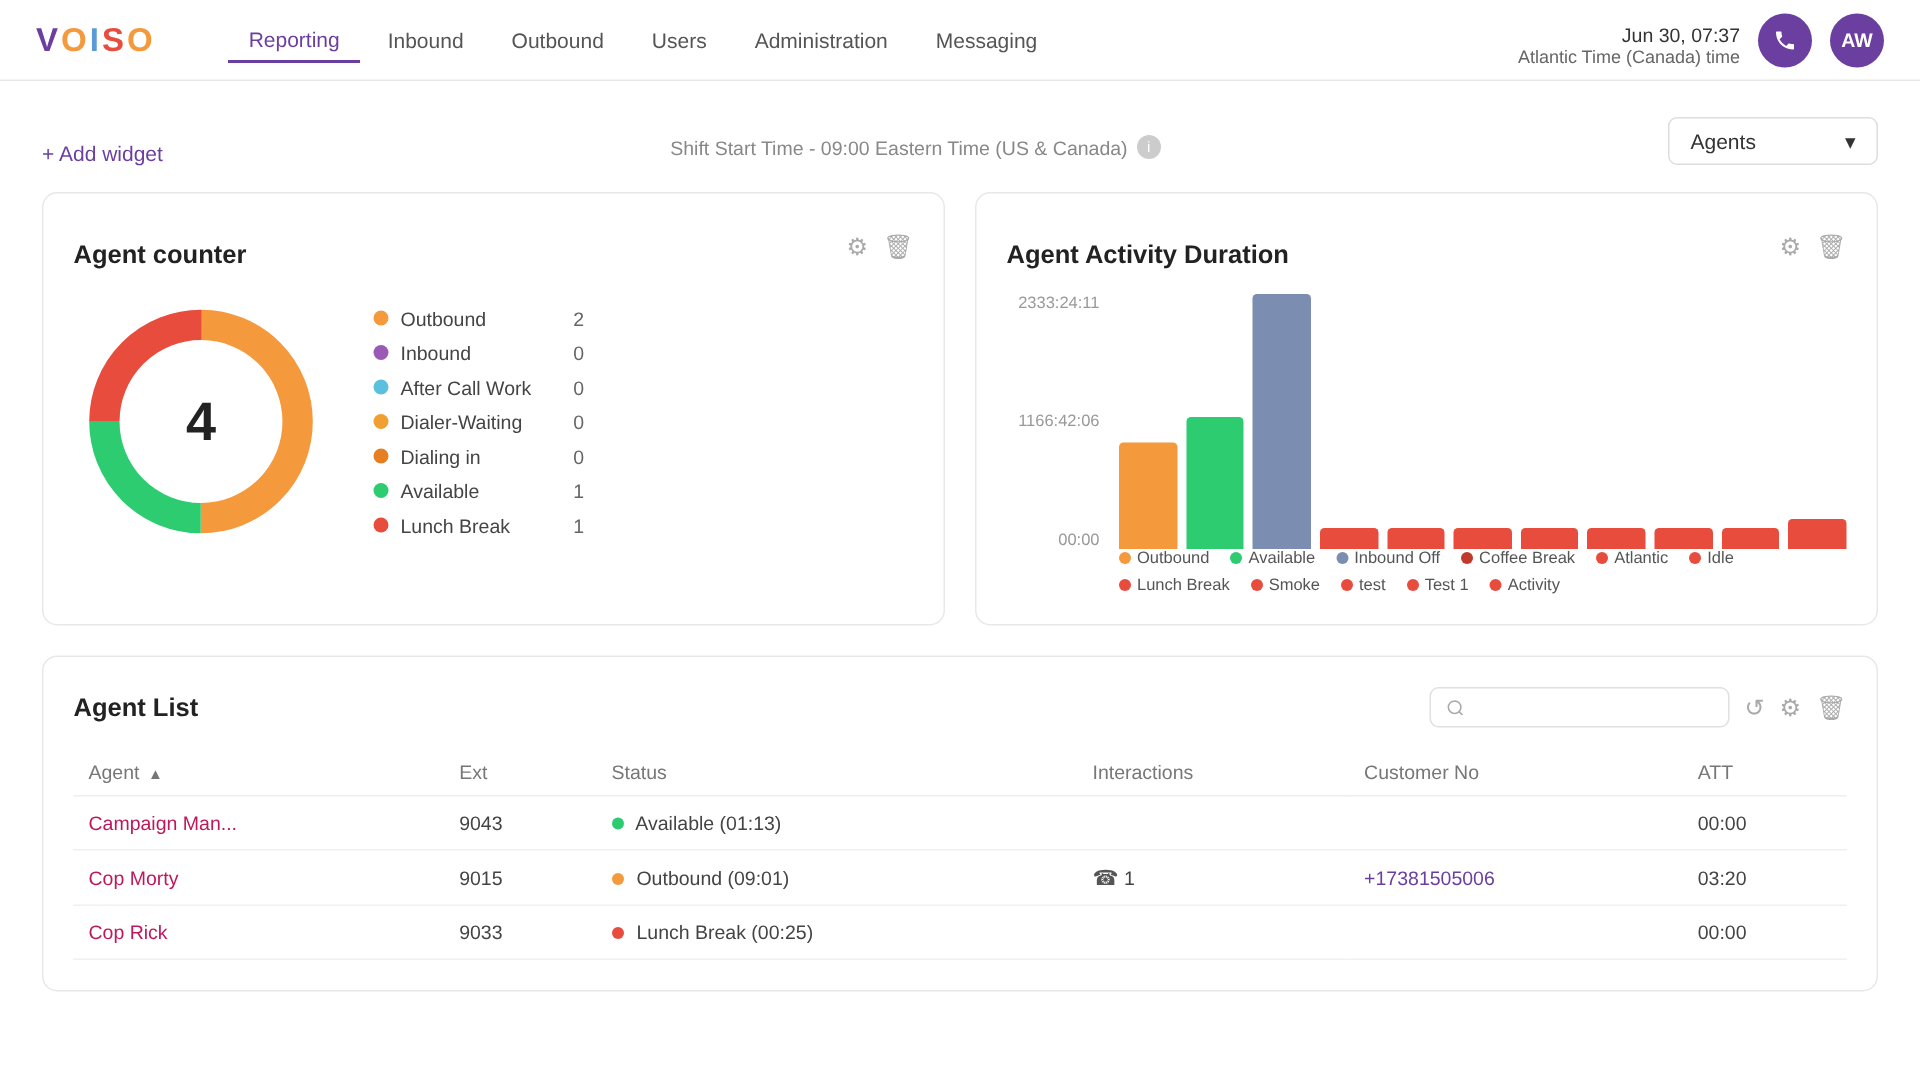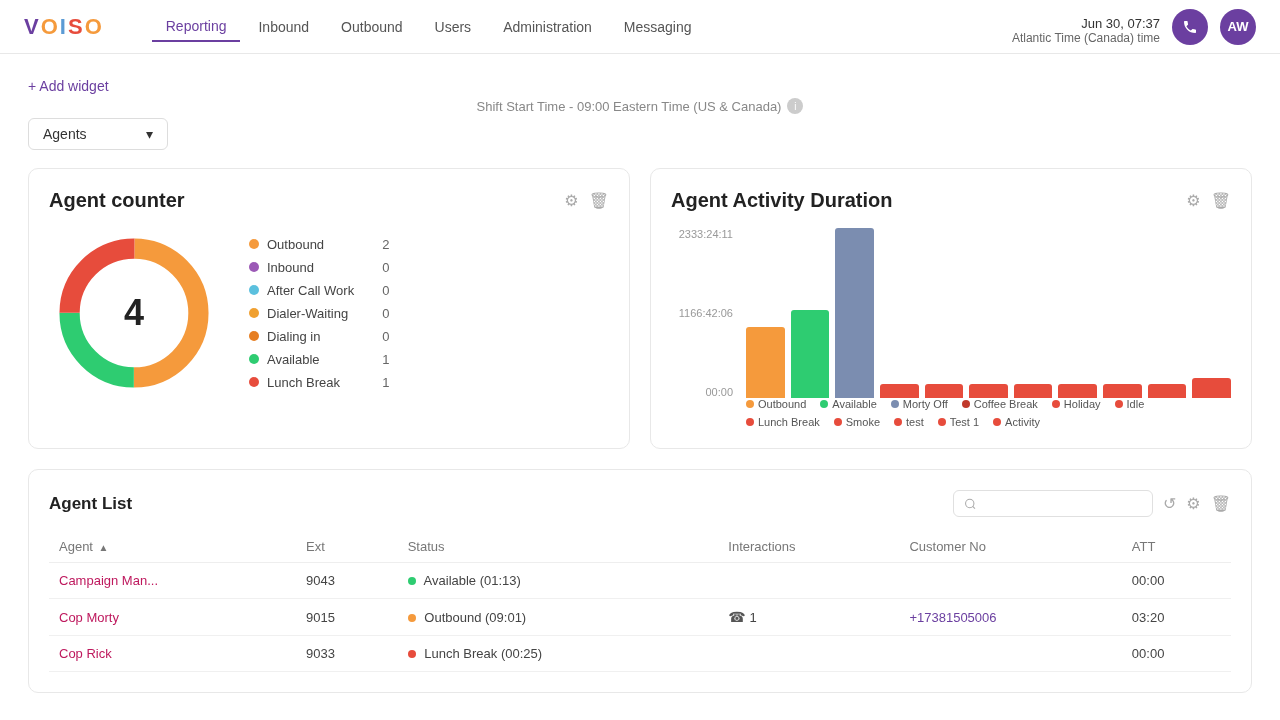--- a/index.html
+++ b/index.html
@@ -18,33 +18,33 @@
     .nav-call-btn { background: #6b3fa0; color: #fff; }
     .nav-avatar { background: #6b3fa0; color: #fff; font-weight: 600; font-size: 13px; }
 
     
     .main { padding: 24px 28px; }
     .page-header { display: flex; align-items: center; justify-content: space-between; margin-bottom: 20px; }
     .page-title { font-size: 20px; font-weight: 600; color: #222; }
     .grid-icon { color: #999; font-size: 20px; cursor: pointer; }
 
     
-    .toolbar { display: flex; align-items: flex-start; margin-bottom: 18px; flex-direction: column; }
+    .toolbar { display: flex; align-items: flex-end; margin-bottom: 18px; }
     .add-widget { color: #6b3fa0; font-size: 14px; cursor: pointer; }
     .shift-info { margin: 4px auto; display: flex; align-items: center; gap: 6px; color: #888; font-size: 13px; }
     .info-circle { width: 16px; height: 16px; border-radius: 50%; background: #ccc; color: #fff; font-size: 10px; display: inline-flex; align-items: center; justify-content: center; cursor: pointer; }
     .agents-dropdown { display: flex; align-items: center; gap: 8px; border: 1px solid #ddd; border-radius: 6px; padding: 7px 14px; cursor: pointer; font-size: 14px; color: #333; min-width: 140px; justify-content: space-between; }
 
     
     .widgets-row { display: grid; grid-template-columns: 1fr 1fr; gap: 20px; margin-bottom: 20px; }
 
     
     .widget-card { border: 1px solid #e8e8e8; border-radius: 10px; padding: 20px; background: #fff; }
     .widget-header { display: flex; align-items: center; justify-content: space-between; margin-bottom: 16px; }
-    .widget-title { font-size: 20px; font-weight: 600; color: #222; }
+    .widget-title { font-size: 17px; font-weight: 600; color: #222; margin-top: 11px; }
     .widget-actions { display: flex; gap: 10px; }
     .widget-action-btn { background: none; border: none; cursor: pointer; color: #aaa; font-size: 16px; }
 
     
     .donut-container { display: flex; align-items: center; gap: 30px; }
     .donut-wrap { position: relative; width: 170px; height: 170px; flex-shrink: 0; }
     .donut-center { position: absolute; top: 50%; left: 50%; transform: translate(-50%, -50%); font-size: 36px; font-weight: 700; color: #222; }
     .donut-legend { display: flex; flex-direction: column; gap: 8px; }
     .legend-item { display: flex; align-items: center; gap: 8px; font-size: 13px; color: #444; }
     .legend-dot { width: 10px; height: 10px; border-radius: 50%; flex-shrink: 0; }
@@ -219,29 +219,29 @@
           <div class="legend-entry">
             <span class="legend-entry-dot" style="background:#f59a3c"></span>
             <span>Outbound</span>
           </div>
           <div class="legend-entry">
             <span class="legend-entry-dot" style="background:#2ecc71"></span>
             <span>Available</span>
           </div>
           <div class="legend-entry">
             <span class="legend-entry-dot" style="background:#7b8db0"></span>
-            <span>Morty Off</span>
+            <span>Inbound Off</span>
           </div>
           <div class="legend-entry">
             <span class="legend-entry-dot" style="background:#c0392b"></span>
             <span>Coffee Break</span>
           </div>
           <div class="legend-entry">
             <span class="legend-entry-dot" style="background:#e74c3c"></span>
-            <span>Holiday</span>
+            <span>Atlantic</span>
           </div>
           <div class="legend-entry">
             <span class="legend-entry-dot" style="background:#e74c3c"></span>
             <span>Idle</span>
           </div>
           <div class="legend-entry">
             <span class="legend-entry-dot" style="background:#e74c3c"></span>
             <span>Lunch Break</span>
           </div>
           <div class="legend-entry">

